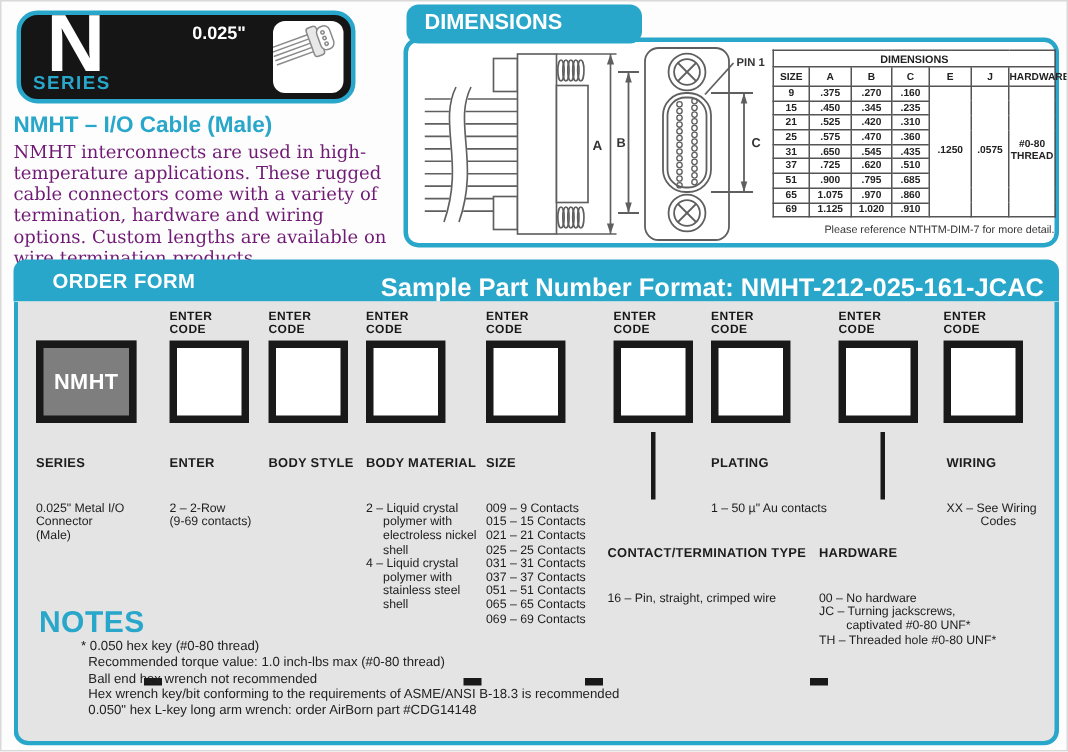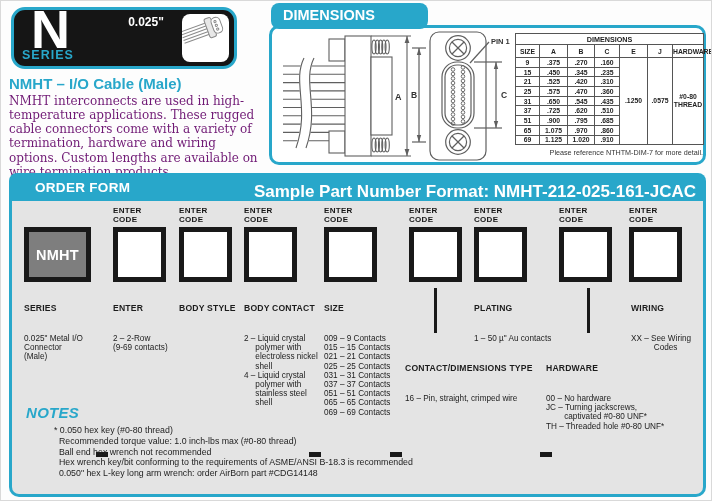--- a/index.html
+++ b/index.html
@@ -68,22 +68,22 @@
                 align-items:center; justify-content:center; color:#fff;
                 font-size:14.5px; font-weight:bold; letter-spacing:.3px; }
   .dash { position:absolute; top:251px; width:12px; height:5px; background:#191919; }
   .dash { top:251px; } 
   .vline { position:absolute; top:87px; height:45px; width:3px; background:#191919; }
 
   .col-label { position:absolute; white-space:pre; font-size:8.2px; line-height:9.2px;
                color:#1c1c1c; }
   .col-head { font-size:8.6px; font-weight:bold; margin-bottom:2px; letter-spacing:.2px; }
 
-  .notes-title { position:absolute; left:14px; top:203px; font-size:15px; font-weight:bold;
-                 color:#28a7ca; letter-spacing:.3px;font-style:italic; }
+  .notes-title { position:absolute; left:14px; top:203px; font-size:20px; font-weight:bold;
+                 color:#28a7ca; letter-spacing:.3px; }
   .notes-body { position:absolute; left:14px; top:224px; font-size:8.8px; line-height:10.8px;
                 white-space:pre; color:#222;margin-left:28px; }
 </style>
 </head>
 <body>
 
 <div id="page">
 
   <div class="badge">
     <div class="badge-n">N</div>
@@ -368,21 +368,21 @@
       </div>
       <div class="col-label" style="left:101px; top:85px">
         <div class="col-head">ENTER</div>
         <div>2 – 2-Row
 (9-69 contacts)</div>
       </div>
       <div class="col-label" style="left:167px; top:85px">
         <div class="col-head">BODY STYLE</div>
       </div>
       <div class="col-label" style="left:232px; top:85px">
-        <div class="col-head">BODY CONTACT</div>
+        <div class="col-head">BODY MATERIAL</div>
         <div>2 – Liquid crystal
      polymer with
      electroless nickel
      shell
 4 – Liquid crystal
      polymer with
      stainless steel
      shell</div>
       </div>
       <div class="col-label" style="left:312px; top:85px">
@@ -401,21 +401,21 @@
         <div class="col-head">PLATING</div>
         <div>1 – 50 µ" Au contacts</div>
       </div>
       <div class="col-label" style="left:619px; top:85px">
         <div class="col-head">WIRING</div>
         <div>XX – See Wiring
           Codes</div>
       </div>
 
       <div class="col-label" style="left:393px; top:145px">
-        <div class="col-head">CONTACT/DIMENSIONS TYPE</div>
+        <div class="col-head">CONTACT/TERMINATION TYPE</div>
         <div>16 – Pin, straight, crimped wire</div>
       </div>
       <div class="col-label" style="left:534px; top:145px">
         <div class="col-head">HARDWARE</div>
         <div>00 – No hardware
 JC – Turning jackscrews,
         captivated #0-80 UNF*
 TH – Threaded hole #0-80 UNF*</div>
       </div>
 

